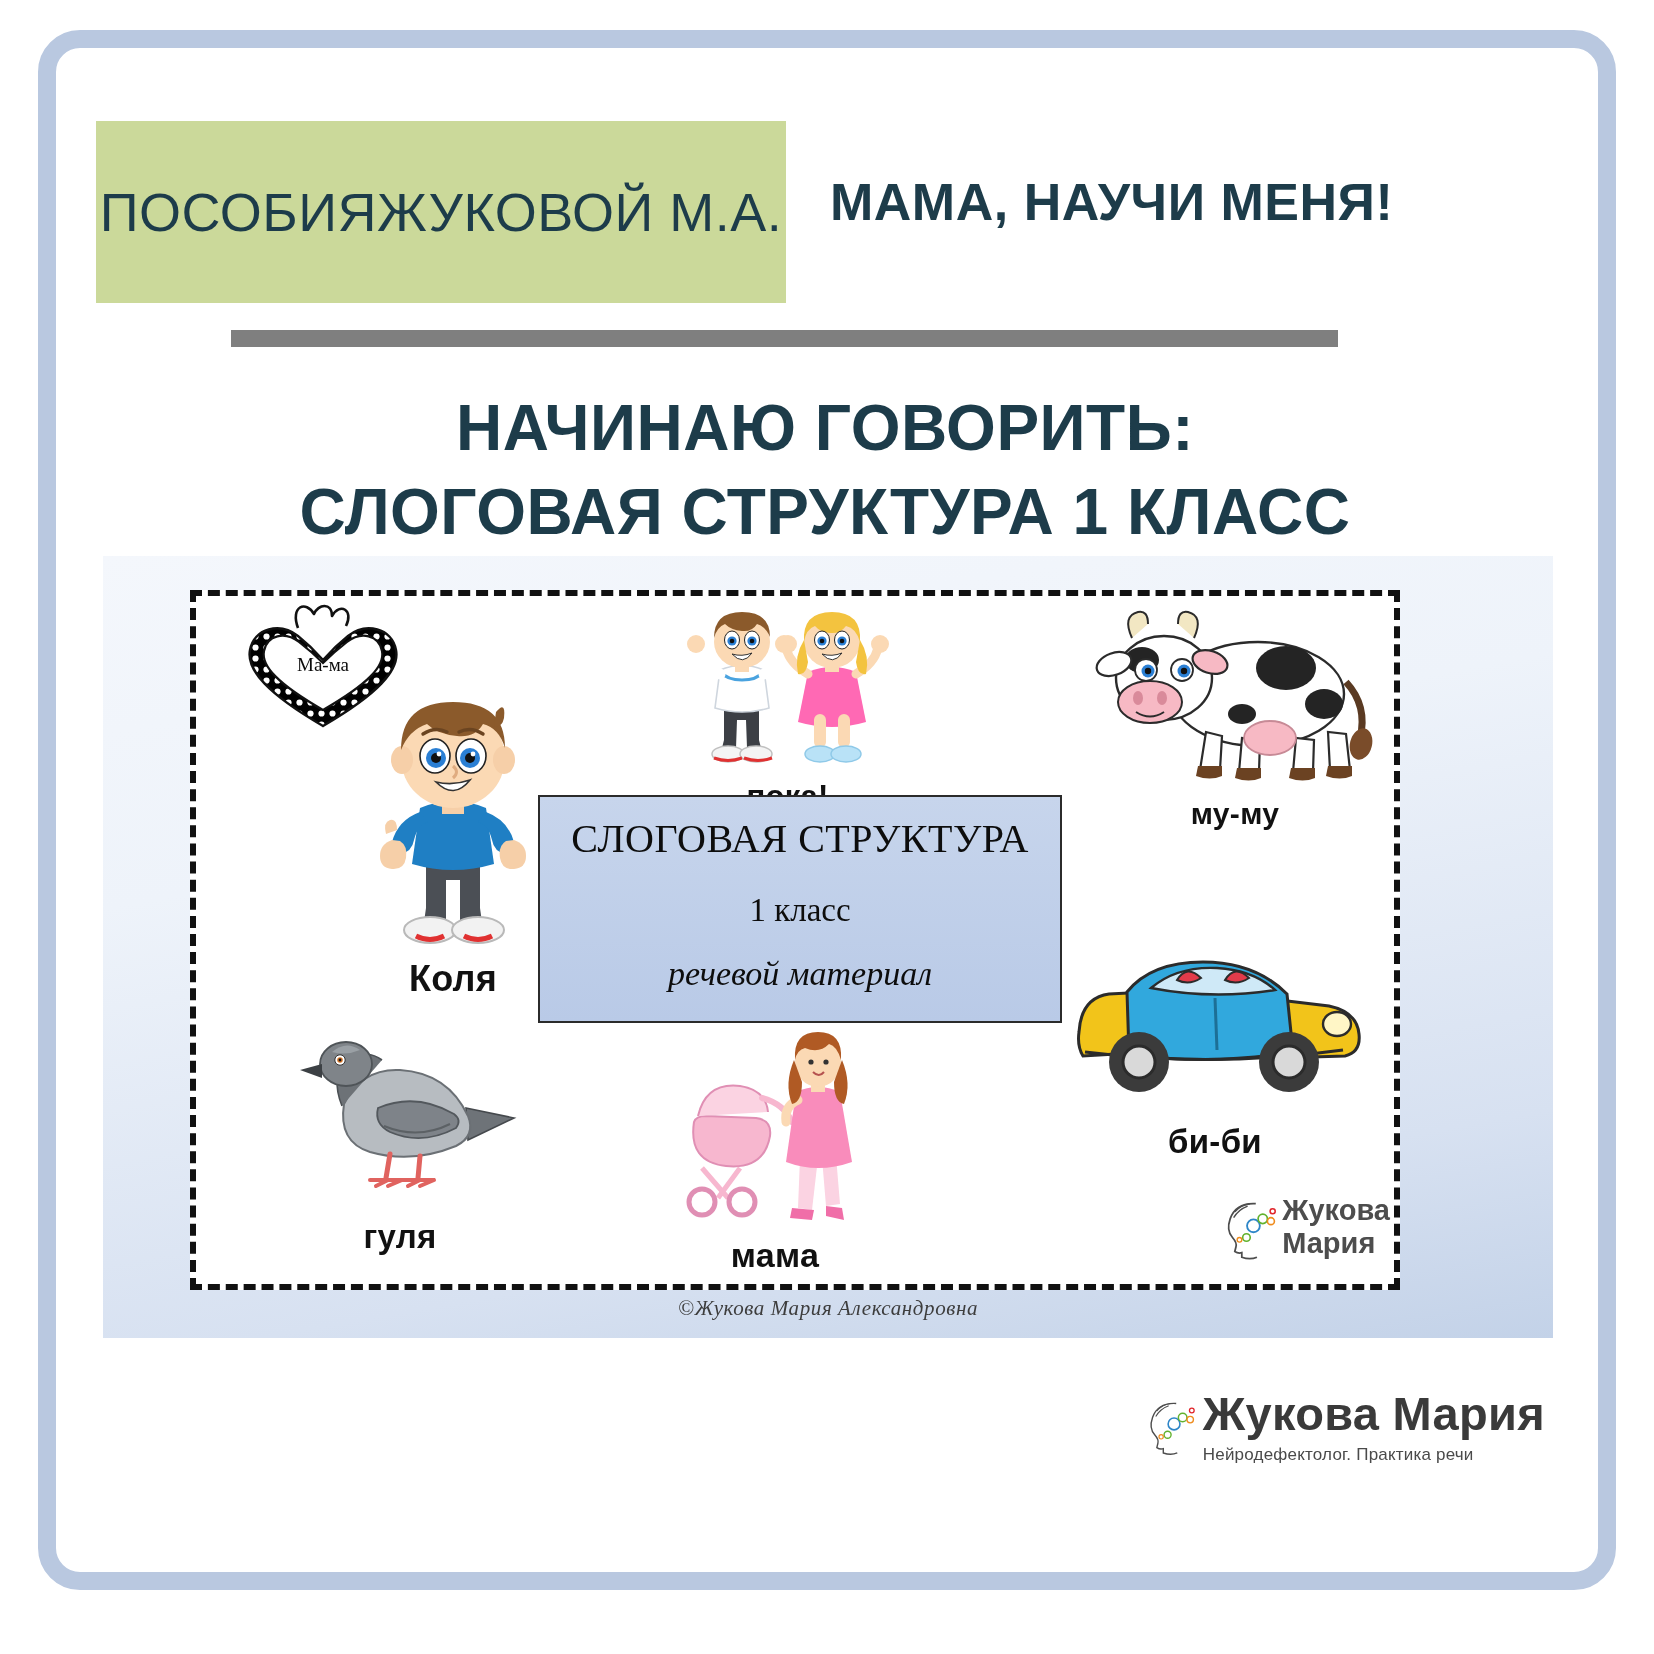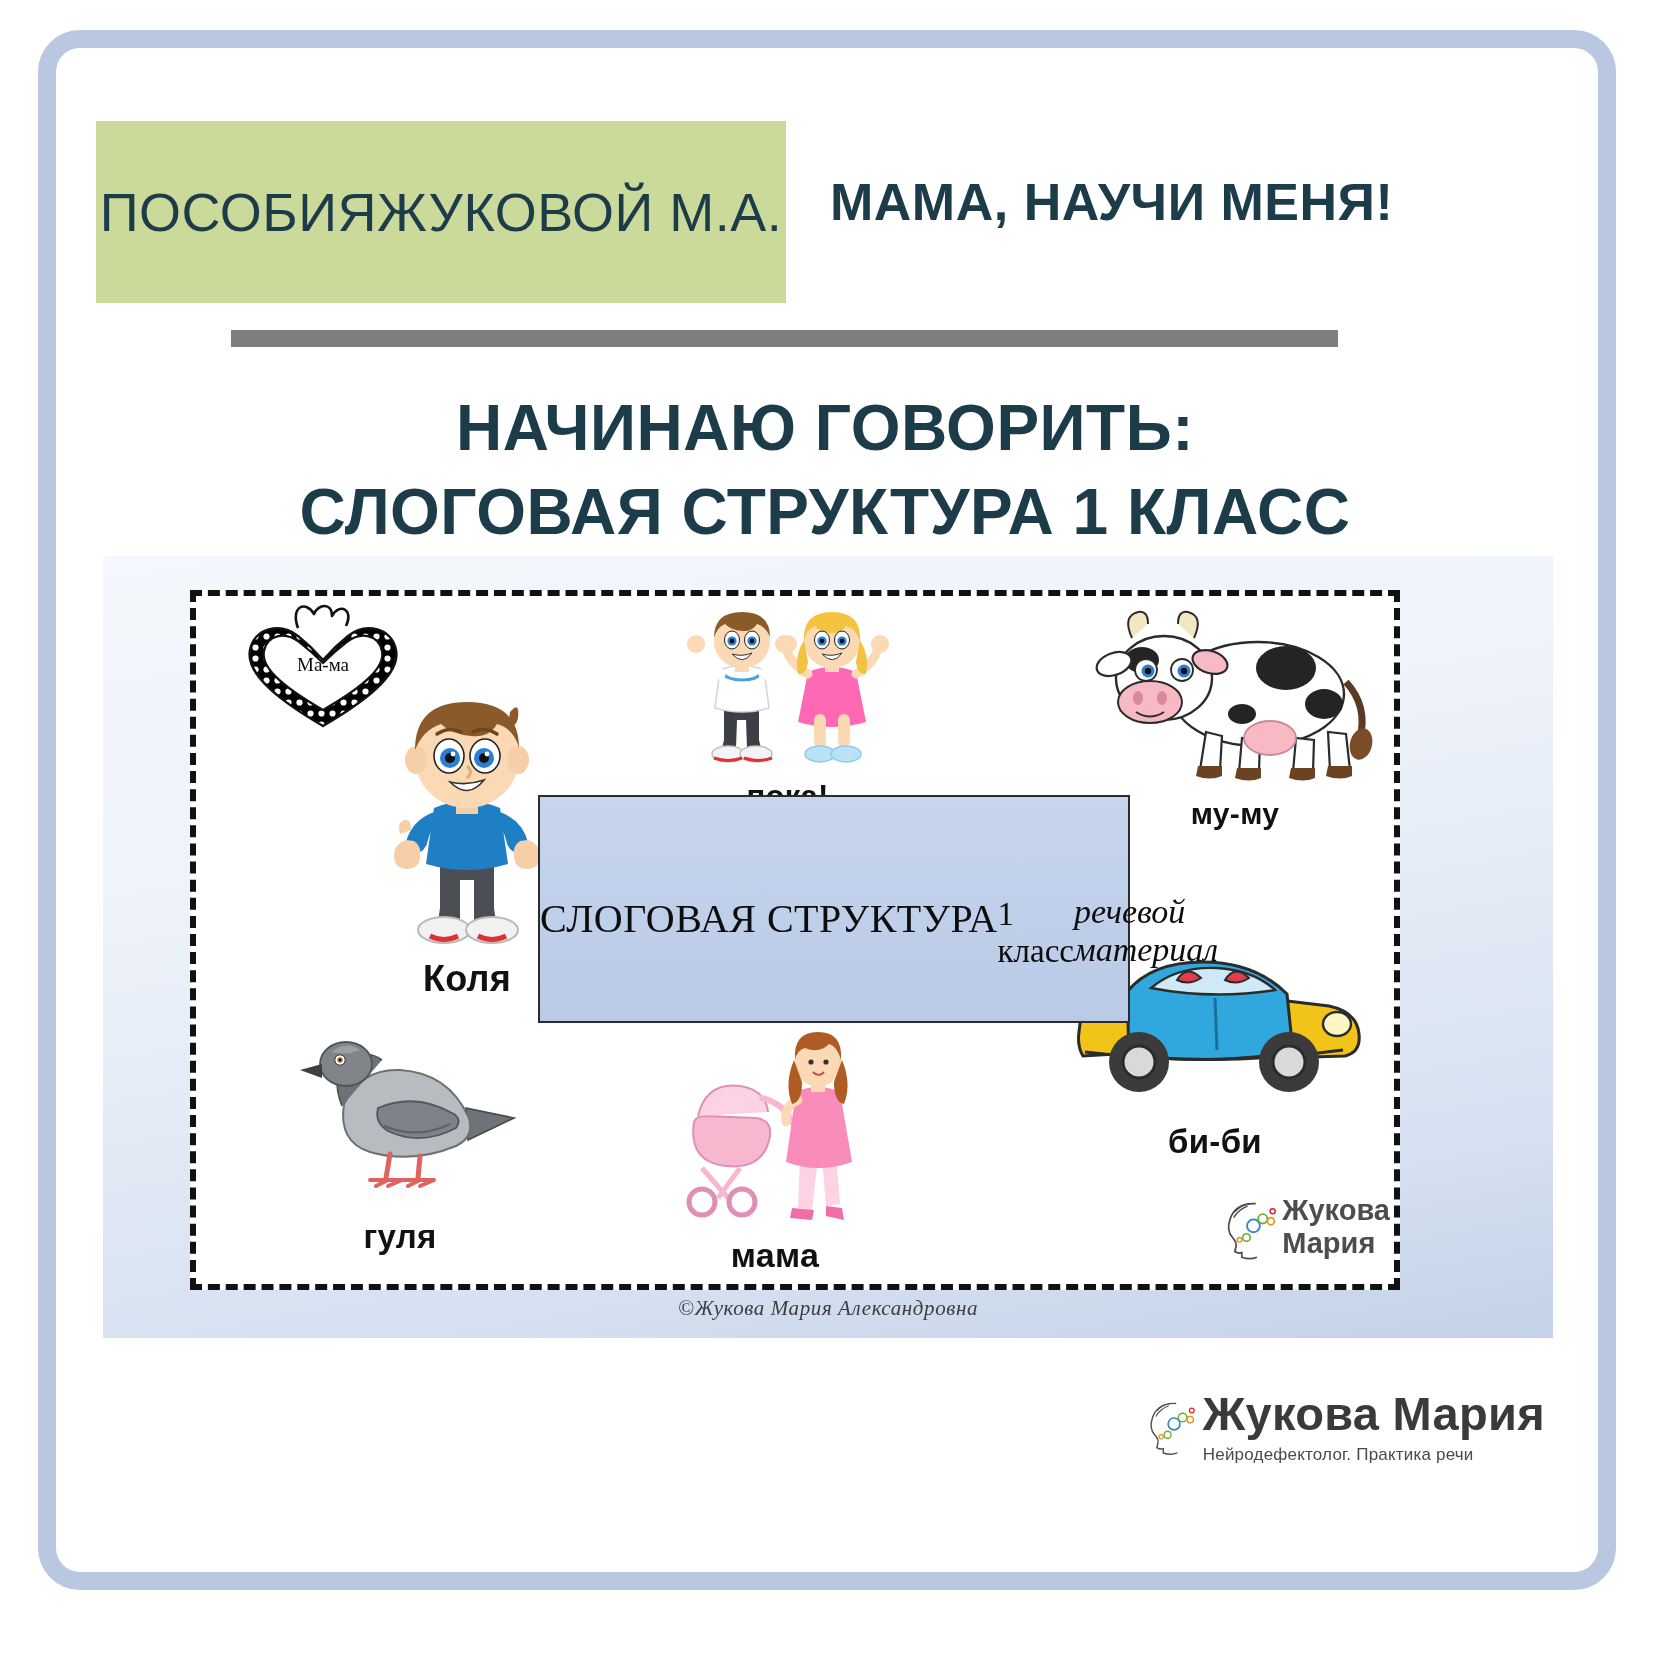--- a/index.html
+++ b/index.html
@@ -113,25 +113,26 @@
     font-style: italic;
     font-size: 21px;
     color: #3d3d3d;
     letter-spacing: 0.6px;
   }
 
   
   .blue-box {
     position: absolute;
     left: 538px; top: 795px;
-    width: 592px; height: 228px;
+    width: 524px; height: 228px;
     background: linear-gradient(180deg,#c7d5ec 0%, #b9cae7 100%);
     border: 2px solid #2b2b2b;
     font-family: "Liberation Serif", serif;
     display: flex;
+    flex-direction: column;
     align-items: center;
     justify-content: flex-start;
     padding-top: 18px;
   }
   .blue-box .bb-title {
     font-size: 40px;
     color: #0d0d0d;
     letter-spacing: 0.5px;
     white-space: nowrap;
   }
@@ -151,21 +152,21 @@
   .tile { position: absolute; }
   .tile .cap {
     text-align: center;
     font-family: "Liberation Sans", sans-serif;
     font-weight: 700;
     color: #111;
     letter-spacing: 0.3px;
   }
 
   #tile-mama-heart { left: 228px; top: 598px; width: 190px; height: 160px; }
-  #tile-kolya      { left: 342px; top: 690px; width: 250px; height: 300px; }
+  #tile-kolya      { left: 328px; top: 690px; width: 250px; height: 300px; }
   #tile-poka       { left: 680px; top: 608px; width: 215px; height: 200px; }
   #tile-mumu       { left: 1090px; top: 608px; width: 290px; height: 230px; }
   #tile-gulya      { left: 280px; top: 1030px; width: 240px; height: 225px; }
   #tile-mama-woman { left: 680px; top: 1030px; width: 190px; height: 240px; }
   #tile-bibi       { left: 1065px; top: 940px; width: 300px; height: 220px; }
 
   .cap-kolya  { font-size: 36px; margin-top: 6px; }
   .cap-poka   { font-size: 31px; margin-top: 2px; }
   .cap-mumu   { font-size: 30px; margin-top: 0; }
   .cap-gulya  { font-size: 33px; margin-top: 4px; }

